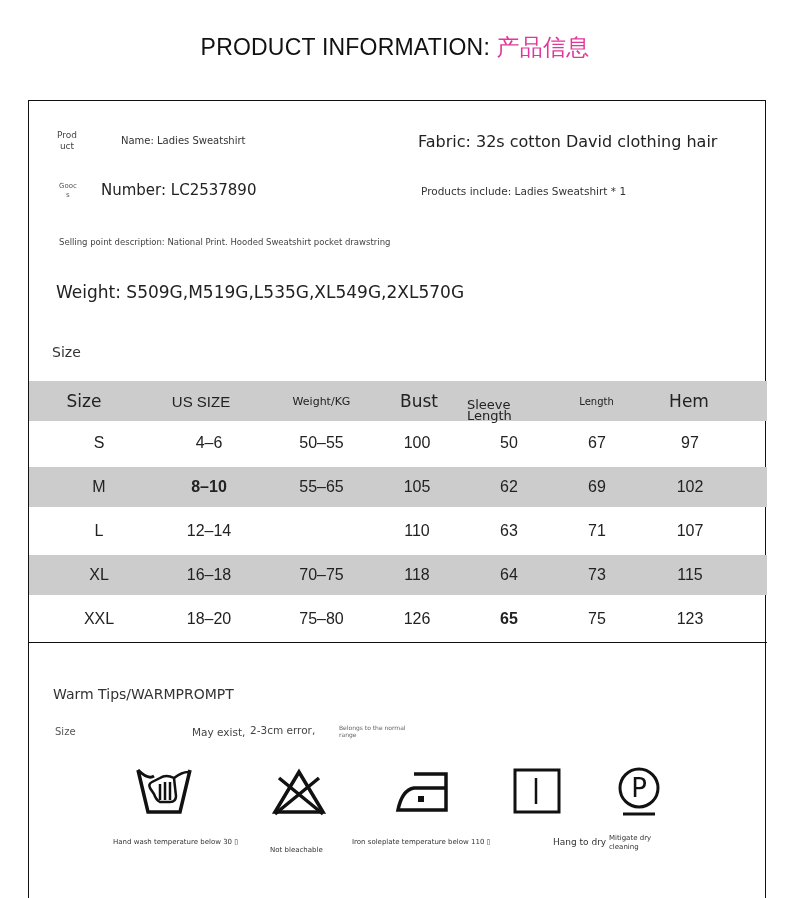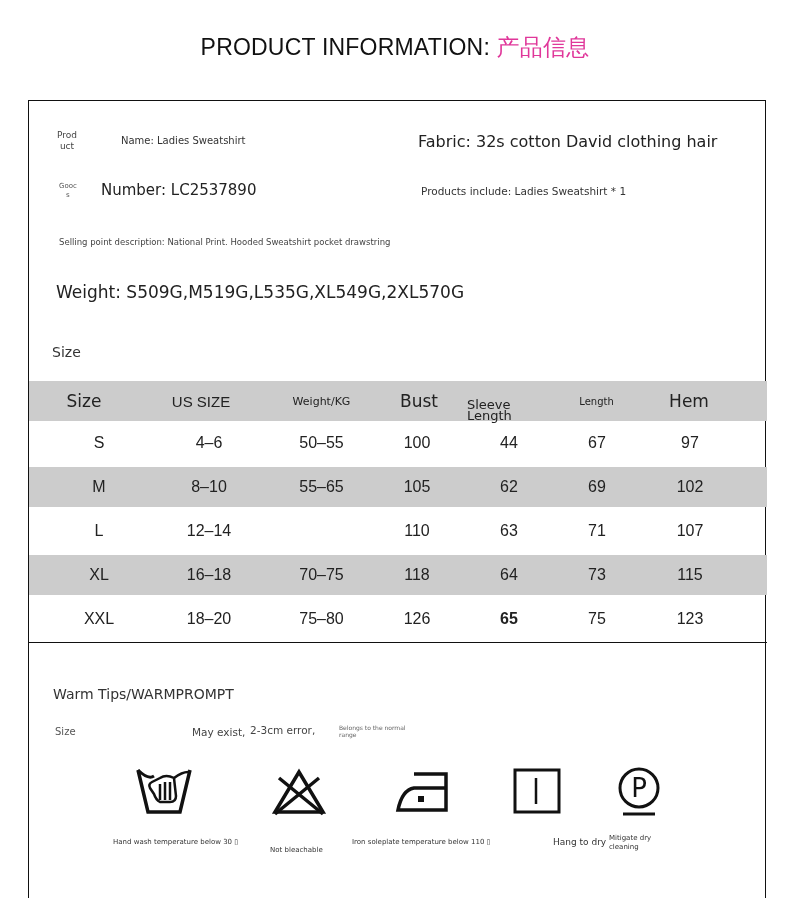--- a/index.html
+++ b/index.html
@@ -60,28 +60,28 @@
       </div>
       <div class="cell" style="left:535px;width:65px;font-size:10px;">Length</div>
       <div class="cell" style="left:625px;width:70px;font-size:17px;">Hem</div>
     </div>
 
     <div class="trow" style="top:42px;">
       <div class="cell" style="left:35px;width:70px;">S</div>
       <div class="cell" style="left:135px;width:90px;">4–6</div>
       <div class="cell" style="left:250px;width:85px;">50–55</div>
       <div class="cell" style="left:353px;width:70px;">100</div>
-      <div class="cell" style="left:445px;width:70px;">44</div>
+      <div class="cell" style="left:445px;width:70px;">50</div>
       <div class="cell" style="left:533px;width:70px;">67</div>
       <div class="cell" style="left:626px;width:70px;">97</div>
     </div>
 
     <div class="trow shade" style="top:86px;">
       <div class="cell" style="left:35px;width:70px;">M</div>
-      <div class="cell" style="left:135px;width:90px;">8–10</div>
+      <div class="cell" style="left:135px;width:90px;font-weight:bold;">8–10</div>
       <div class="cell" style="left:250px;width:85px;">55–65</div>
       <div class="cell" style="left:353px;width:70px;">105</div>
       <div class="cell" style="left:445px;width:70px;">62</div>
       <div class="cell" style="left:533px;width:70px;">69</div>
       <div class="cell" style="left:626px;width:70px;">102</div>
     </div>
 
     <div class="trow" style="top:130px;">
       <div class="cell" style="left:35px;width:70px;">L</div>
       <div class="cell" style="left:135px;width:90px;">12–14</div>

